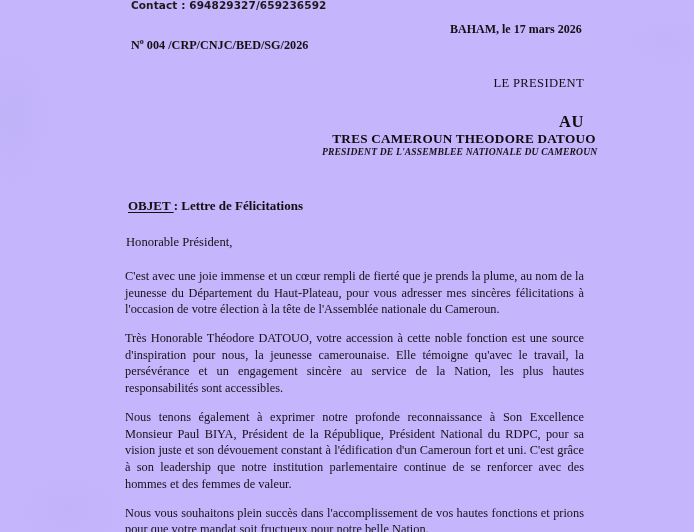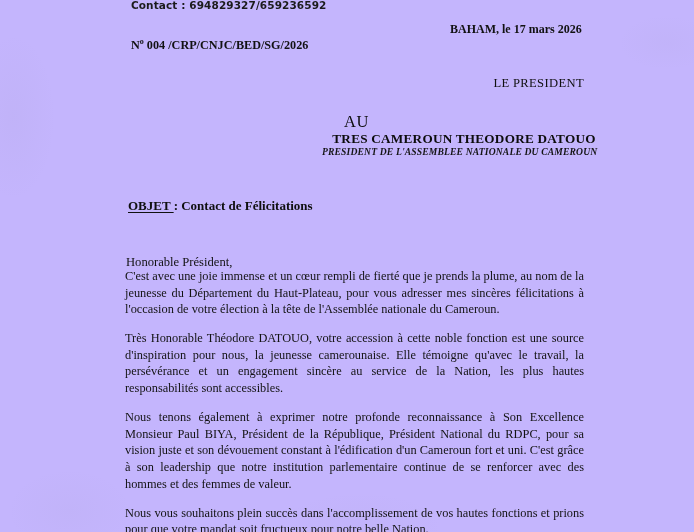--- a/index.html
+++ b/index.html
@@ -88,22 +88,22 @@
     font-size: 12.6px;
     letter-spacing: 0.35px;
     color: #101010;
   }
 
   .title-au {
     position: absolute;
     left: 344px;
     top: 112px;
     width: 240px;
-    text-align: left;
-    font-weight: normal;
+    text-align: right;
+    font-weight: bold;
     font-size: 16.5px;
     letter-spacing: 0.6px;
     color: #0d0d0d;
   }
 
   .title-addressee {
     position: absolute;
     left: 330px;
     top: 131px;
     width: 268px;
@@ -141,21 +141,21 @@
   }
   .objet-line .objet-key {
     text-decoration: underline;
     text-underline-offset: 2px;
   }
 
   
   .salutation {
     position: absolute;
     left: 126px;
-    top: 255px;
+    top: 235px;
     font-size: 12.6px;
     color: #121212;
     white-space: nowrap;
   }
 
   
   .body-block {
     position: absolute;
     left: 125px;
     top: 268px;
@@ -187,21 +187,21 @@
 
   <div class="title-president">LE PRESIDENT</div>
 
   <div class="title-au">AU</div>
 
   <div class="title-addressee">TRES CAMEROUN THEODORE DATOUO</div>
 
   <div class="title-addressee-role">PRESIDENT DE L'ASSEMBLEE NATIONALE DU CAMEROUN</div>
 
   <div class="objet-line">
-    <span class="objet-key">OBJET </span><span>: Contact de Félicitations</span>
+    <span class="objet-key">OBJET </span><span>: Lettre de Félicitations</span>
   </div>
 
   <div class="salutation">Honorable Président,</div>
 
   <div class="body-block">
     <p class="para">C'est avec une joie immense et un cœur rempli de fierté que je prends la plume, au nom de la jeunesse du Département du Haut-Plateau, pour vous adresser mes sincères félicitations à l'occasion de votre élection à la tête de l'Assemblée nationale du Cameroun.</p>
     <p class="para">Très Honorable Théodore DATOUO, votre accession à cette noble fonction est une source d'inspiration pour nous, la jeunesse camerounaise. Elle témoigne qu'avec le travail, la persévérance et un engagement sincère au service de la Nation, les plus hautes responsabilités sont accessibles.</p>
     <p class="para">Nous tenons également à exprimer notre profonde reconnaissance à Son Excellence Monsieur Paul BIYA, Président de la République, Président National du RDPC, pour sa vision juste et son dévouement constant à l'édification d'un Cameroun fort et uni. C'est grâce à son leadership que notre institution parlementaire continue de se renforcer avec des hommes et des femmes de valeur.</p>
     <p class="para">Nous vous souhaitons plein succès dans l'accomplissement de vos hautes fonctions et prions pour que votre mandat soit fructueux pour notre belle Nation.</p>
   </div>

